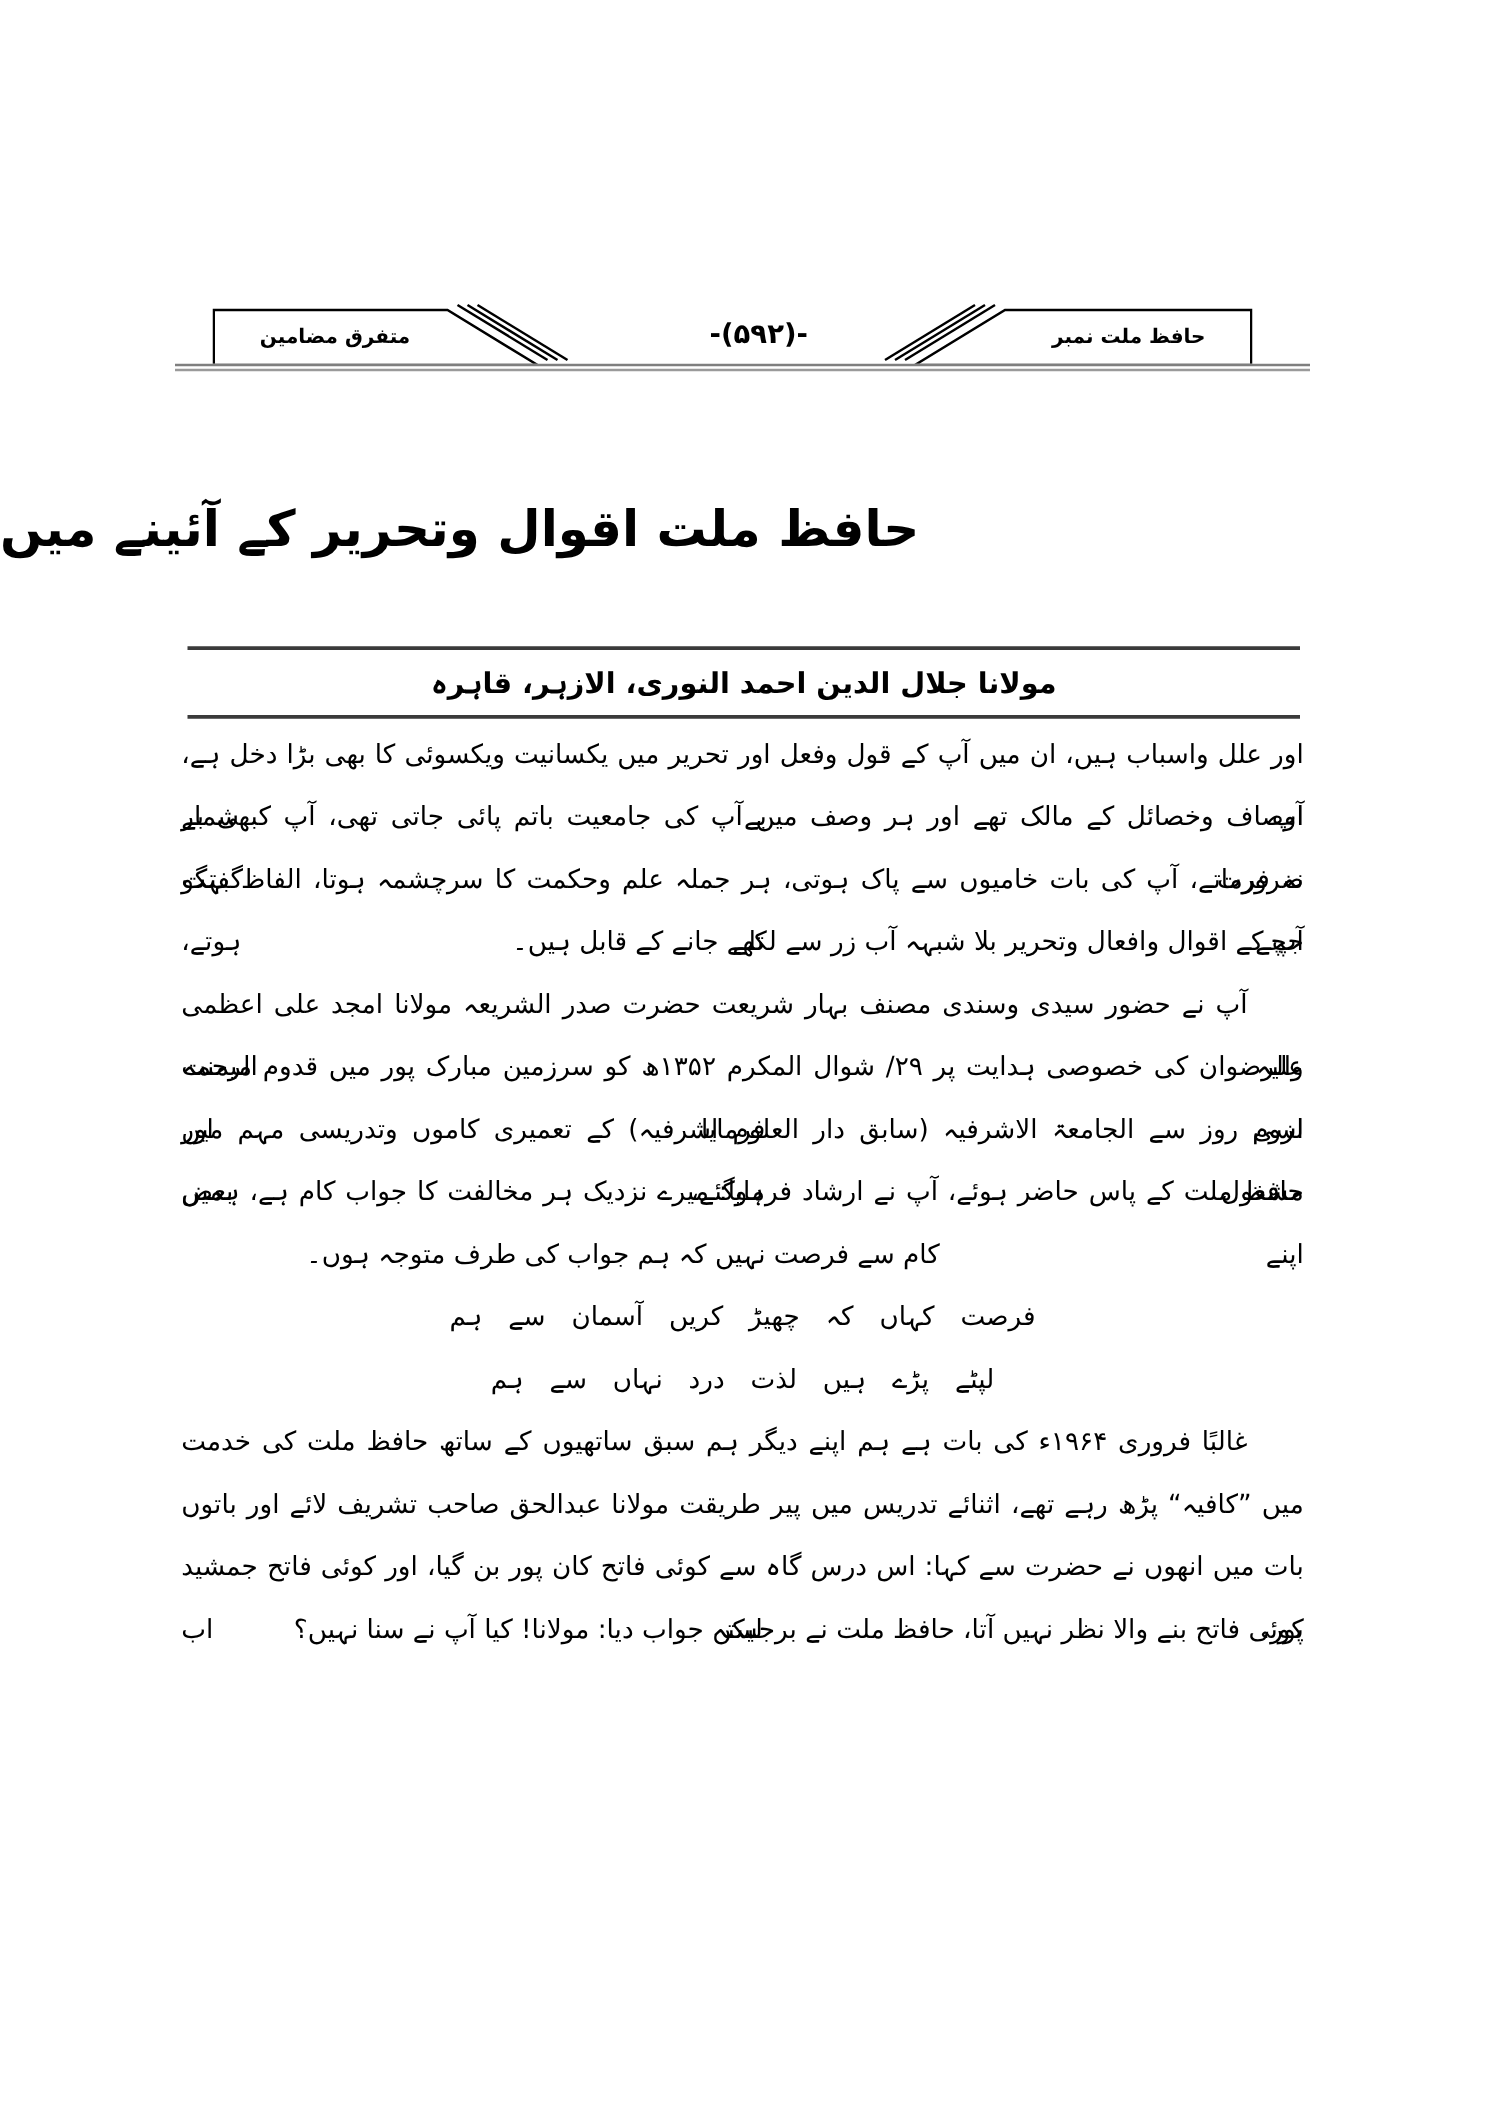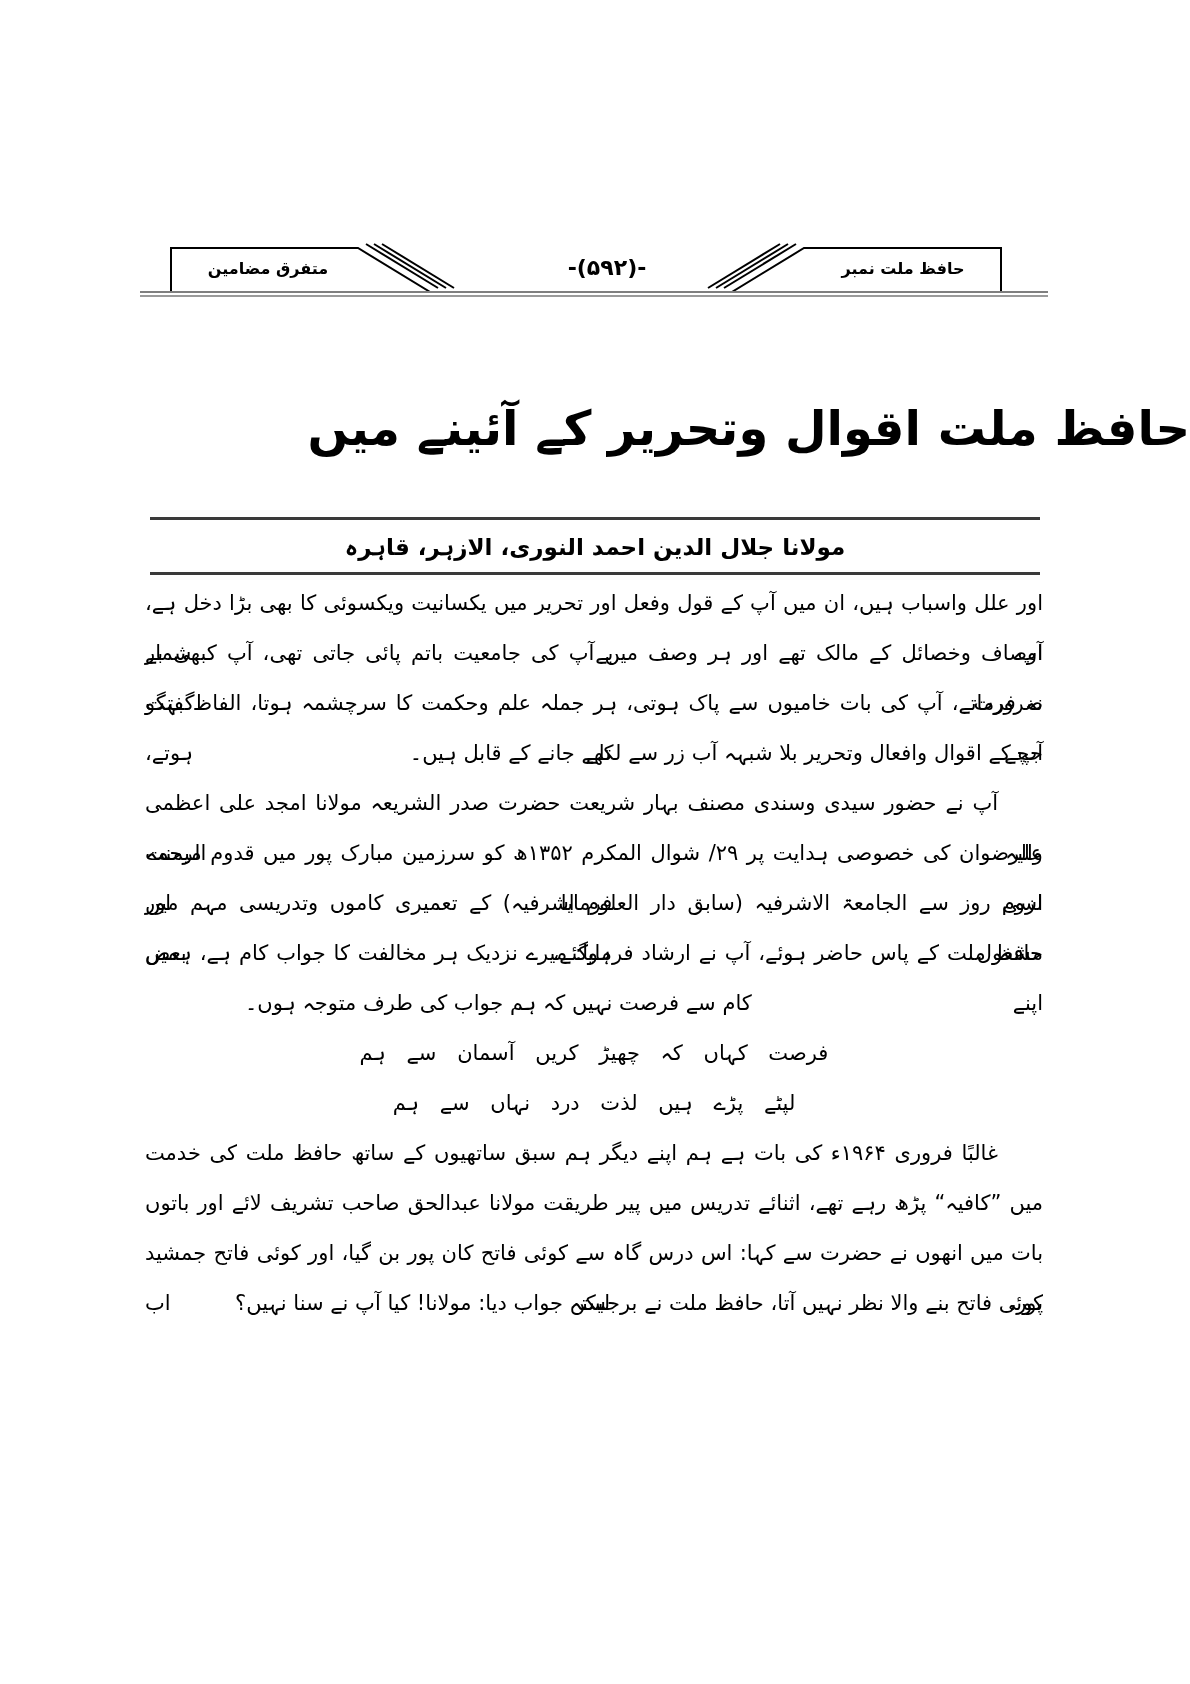--- a/index.html
+++ b/index.html
@@ -19,21 +19,21 @@
     text-align:center;font-size:22px;font-weight:bold;direction:ltr;padding-left:12px;
   }
   .hdr-rule{
     position:absolute;top:291px;left:140px;width:908px;height:2px;
     background:#ffffff;border-top:2px solid #7f7f7f;border-bottom:2px solid #9a9a9a;
   }
 
   
   .title{
     position:absolute;top:400px;left:0;width:100%;
-    text-align:right;direction:rtl;font-size:48px;font-weight:bold;
+    text-align:left;direction:rtl;font-size:40px;font-weight:bold;
   }
   .rule{position:absolute;left:150px;width:890px;height:0;border-top:3px solid #3a3a3a;}
   .rule.r1{top:517px;}
   .rule.r2{top:572px;}
   .byline{
     position:absolute;top:524px;left:0;width:100%;height:46px;line-height:46px;
     text-align:center;direction:rtl;font-weight:bold;font-size:23px;
   }
 
   

